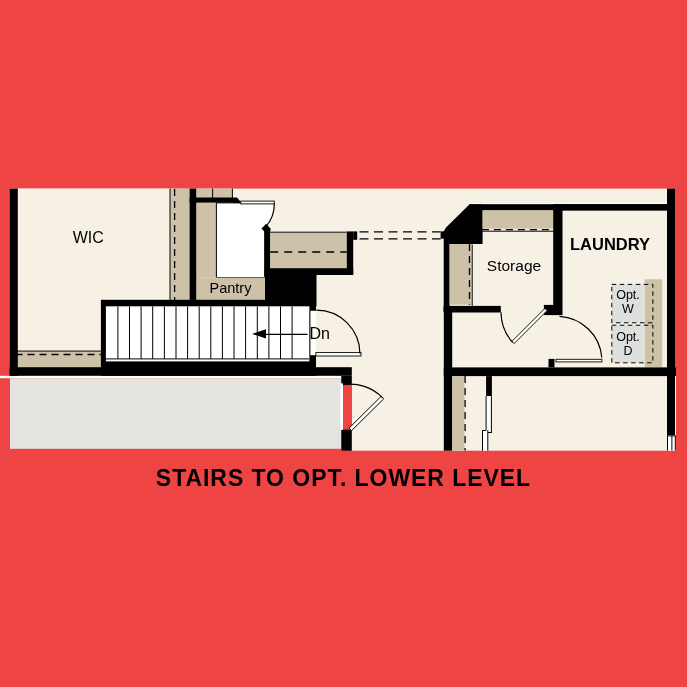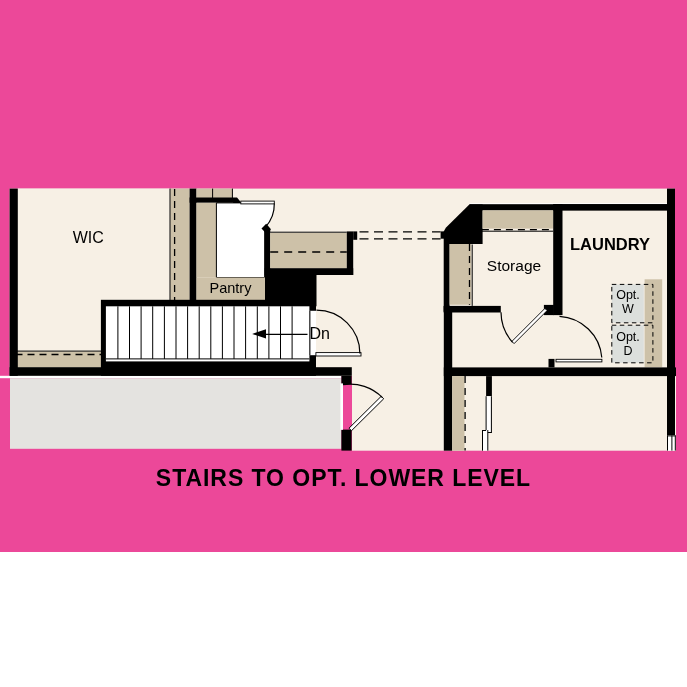--- a/index.html
+++ b/index.html
@@ -1,16 +1,16 @@
 <!DOCTYPE html>
 <html><head>
 <meta charset="utf-8">
 <style>
   html,body{margin:0;padding:0;background:#ffffff;}
-  #page{width:687px;height:552px;position:relative;background:#ec4899;overflow:hidden;}
+  #page{width:687px;height:687px;position:relative;background:#ef4444;overflow:hidden;}
   svg{position:absolute;top:0;left:0;}
   text{font-family:"Liberation Sans", sans-serif;fill:#000;}
 </style>
 </head>
 <body>
 <div id="page">
 <svg width="687" height="687" viewBox="0 0 687 687">
 
   <g>
     <rect x="9.6" y="188.6" width="665.4" height="187.4" fill="#f7f0e5"></rect>

